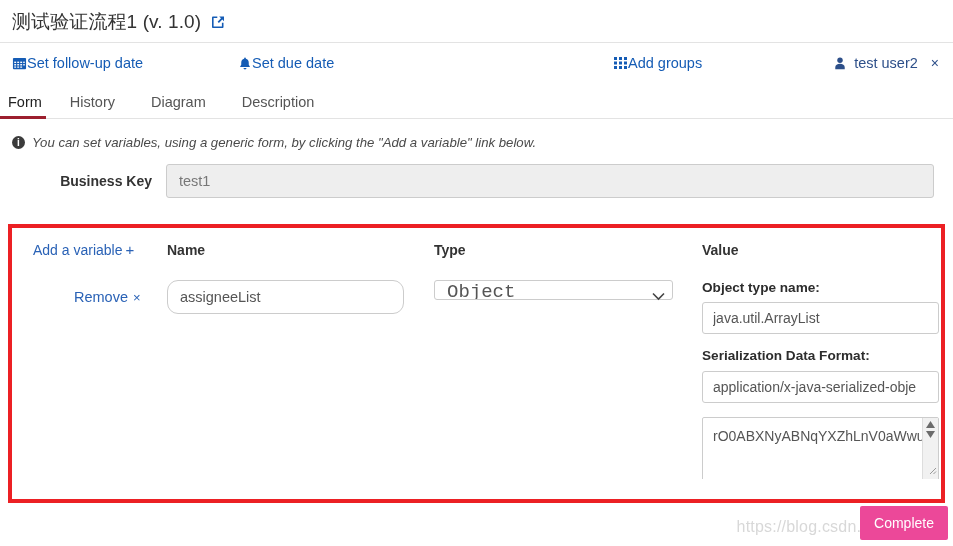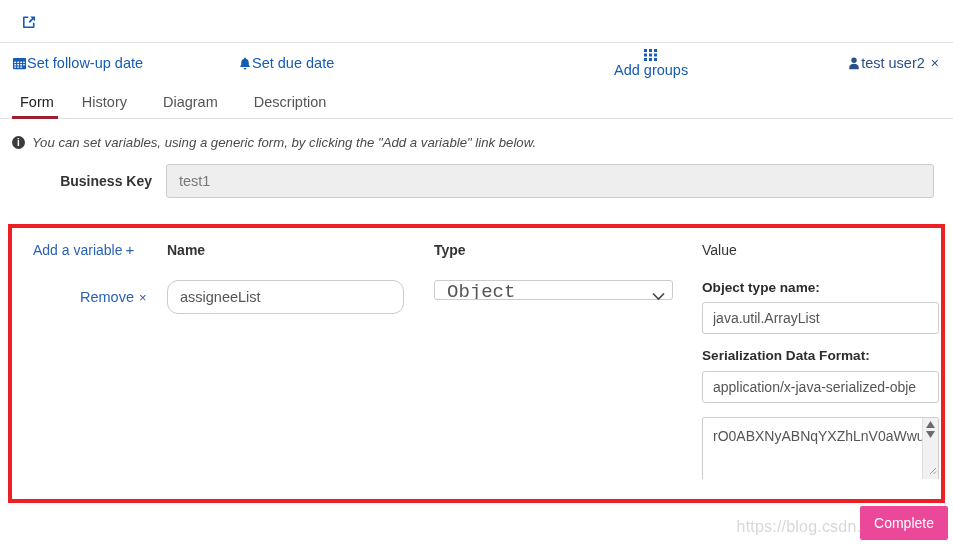--- a/index.html
+++ b/index.html
@@ -51,26 +51,27 @@
     color: #155cb5;
     font-size: 14.5px;
     text-decoration: none;
     display: inline-flex;
     align-items: center;
     cursor: pointer;
     white-space: nowrap;
   }
   .act-followup { position: absolute; left: 12px; }
   .act-due      { position: absolute; left: 238px; }
-  .act-groups   { position: absolute; left: 614px; flex-direction: column; }
+  .act-groups   { position: absolute; left: 614px; }
   .assignee-chip {
     position: absolute;
     right: 14px;
     display: inline-flex;
     align-items: center;
+    gap: 7px;
     color: #2d4f89;
     font-size: 14.5px;
     white-space: nowrap;
     justify-content: center;
   }
   .assignee-remove {
     color: #2d4f89;
     font-size: 14px;
     margin-left: 6px;
     cursor: pointer;
@@ -78,21 +79,20 @@
   }
 
   svg { display: block; }
 
   
   .tabs {
     display: flex;
     align-items: flex-end;
     border-bottom: 1px solid #e3e3e3;
     height: 35px;
-    padding-left: 12px;
     gap: 0;
   }
   .tab {
     padding: 0 18px 9px 18px;
     font-size: 14.5px;
     color: #555555;
     cursor: pointer;
     position: relative;
     line-height: 1;
   }
@@ -194,30 +194,30 @@
     top: 9px;
     color: #2a62b6;
     font-size: 14px;
     cursor: pointer;
     text-decoration: none;
     white-space: nowrap;
   }
   .add-var-plus { font-size: 15px; margin-left: 3px; }
   .col-name { position: absolute; left: 155px; top: 10px; font-weight: bold; font-size: 14px; color: #333; }
   .col-type { position: absolute; left: 422px; top: 10px; font-weight: bold; font-size: 14px; color: #333; }
-  .col-value{ position: absolute; left: 690px; top: 10px; font-weight: normal; font-size: 14px; color: #333; }
+  .col-value{ position: absolute; left: 690px; top: 10px; font-weight: bold; font-size: 14px; color: #333; }
 
   .var-row {
     position: relative;
     margin-top: 16px;
     height: 230px;
   }
   .remove-link {
     position: absolute;
-    left: 68px;
+    left: 62px;
     top: 9px;
     color: #2a62b6;
     font-size: 14.5px;
     cursor: pointer;
     text-decoration: none;
     white-space: nowrap;
   }
   .remove-x { margin-left: 5px; font-size: 13px; }
 
   .name-input {
@@ -367,20 +367,21 @@
     white-space: nowrap;
     z-index: 6;
     pointer-events: none;
     letter-spacing: .2px;
   }
 </style>
 </head>
 <body>
 
 <div class="page-header">
+  <span class="page-title">测试验证流程1 (v. 1.0)</span>
   <span class="ext-link-icon">
     <svg width="16" height="16" viewBox="0 0 16 16" fill="currentColor">
       <path d="M2 3.6c0-.6.5-1.1 1.1-1.1h4.2v1.6H3.6v8.3h8.3V8.7h1.6v4.2c0 .6-.5 1.1-1.1 1.1H3.1c-.6 0-1.1-.5-1.1-1.1V3.6z"></path>
       <path d="M9.2 2.5H14v4.8l-1.7-1.7-3.4 3.4L7.6 7.7l3.4-3.4L9.2 2.5z"></path>
     </svg>
   </span>
 </div>
 
 <div class="action-bar">
 

